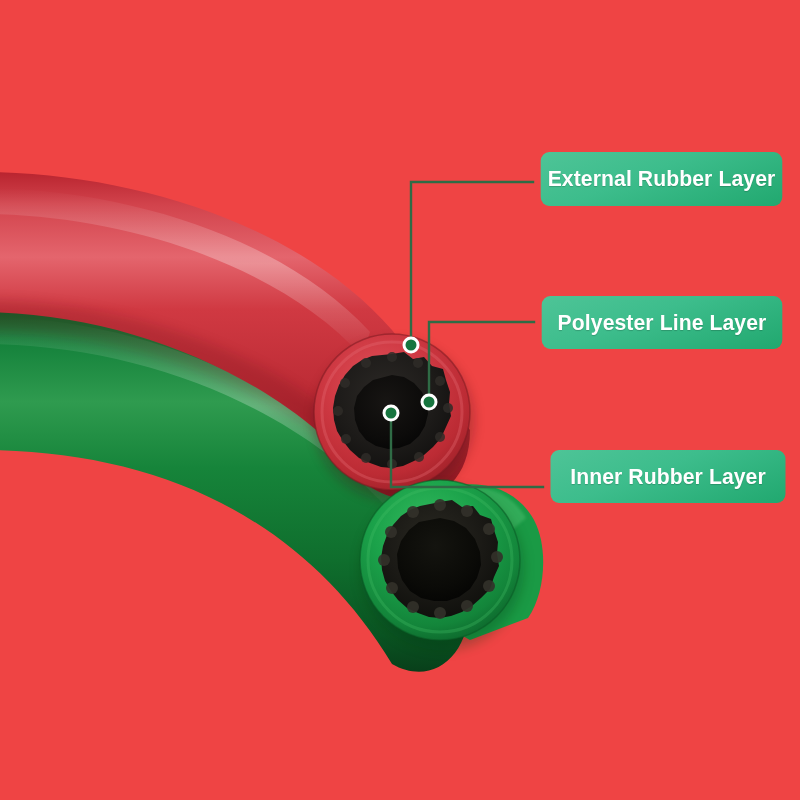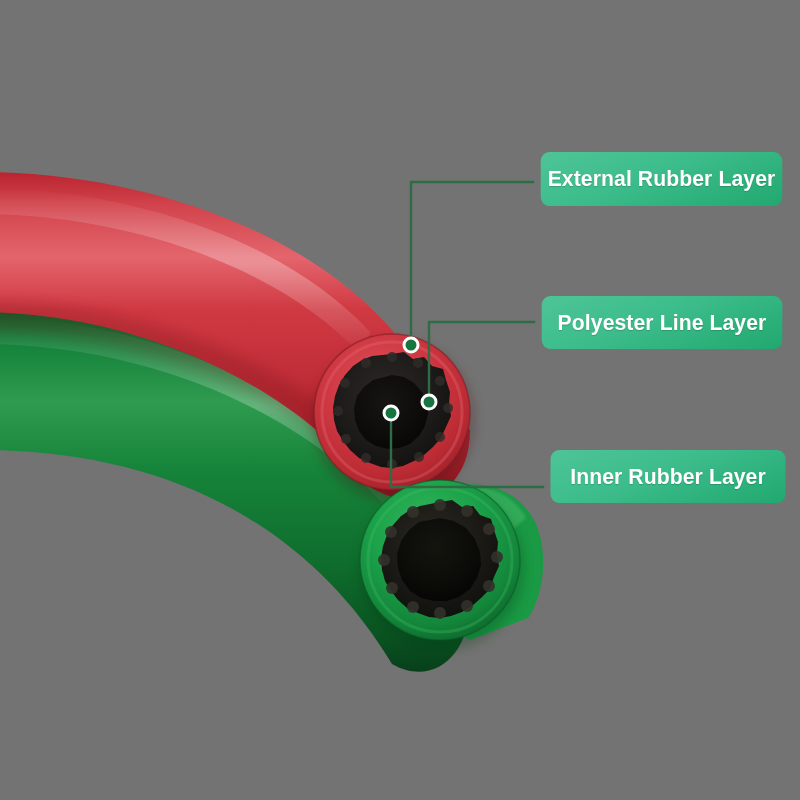--- a/index.html
+++ b/index.html
@@ -8,21 +8,21 @@
     padding: 0;
     background: #ffffff;
   }
   body {
     font-family: "Liberation Sans", sans-serif;
   }
   #stage {
     position: relative;
     width: 800px;
     height: 800px;
-    background: #737373;
+    background: #ef4444;
     overflow: hidden;
   }
   #artwork {
     position: absolute;
     left: 0;
     top: 0;
     width: 800px;
     height: 800px;
   }
   .badge {

